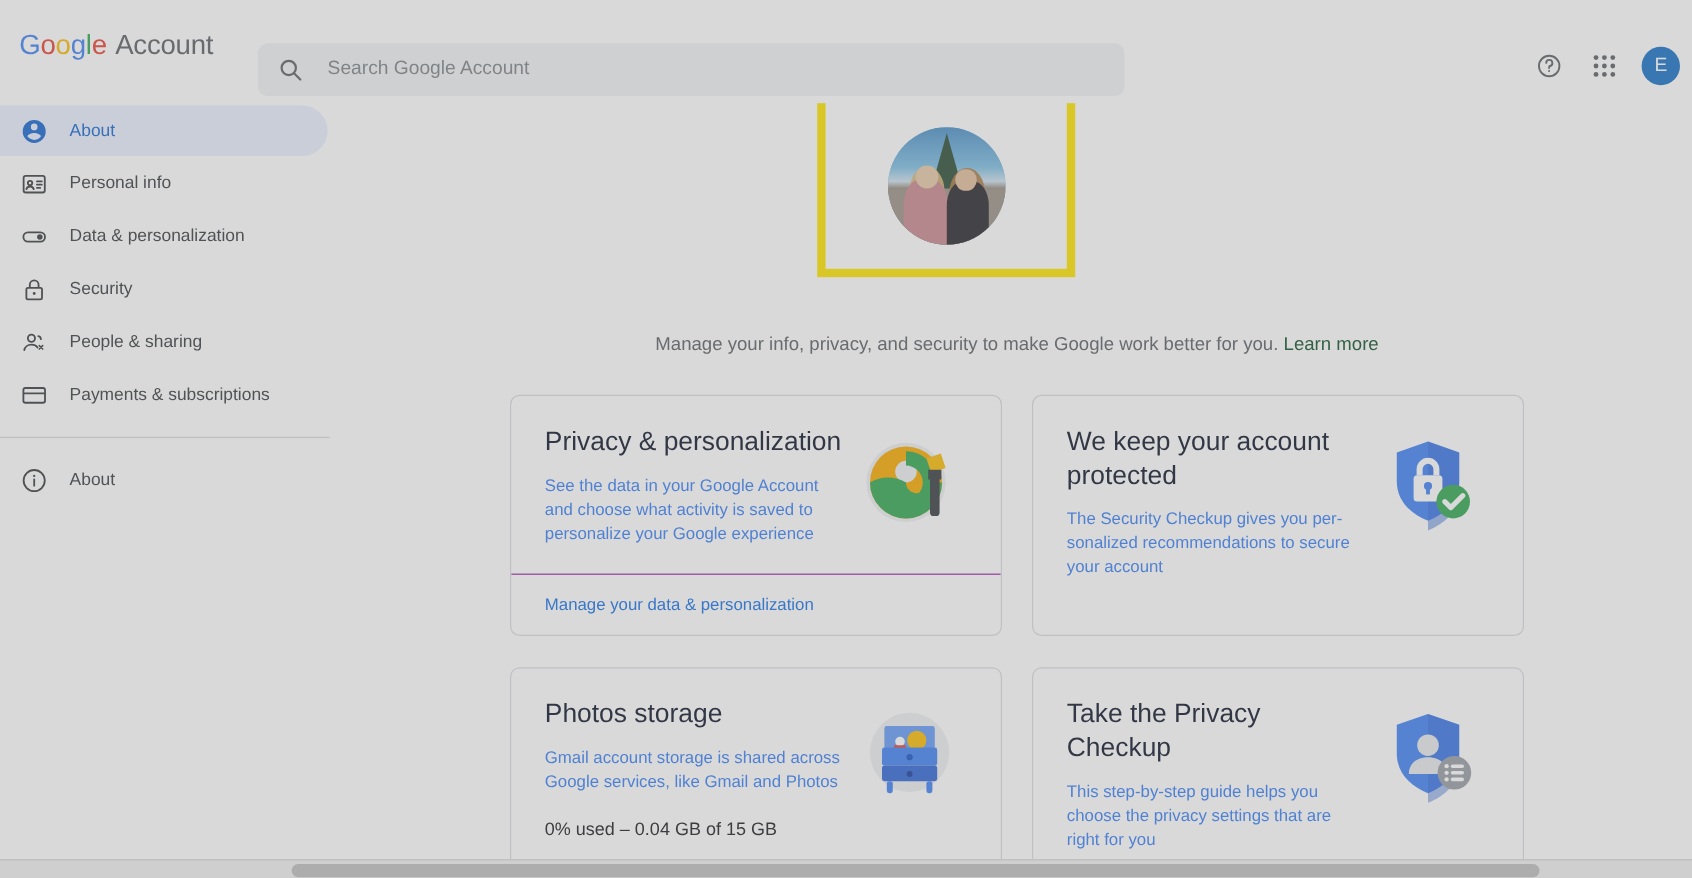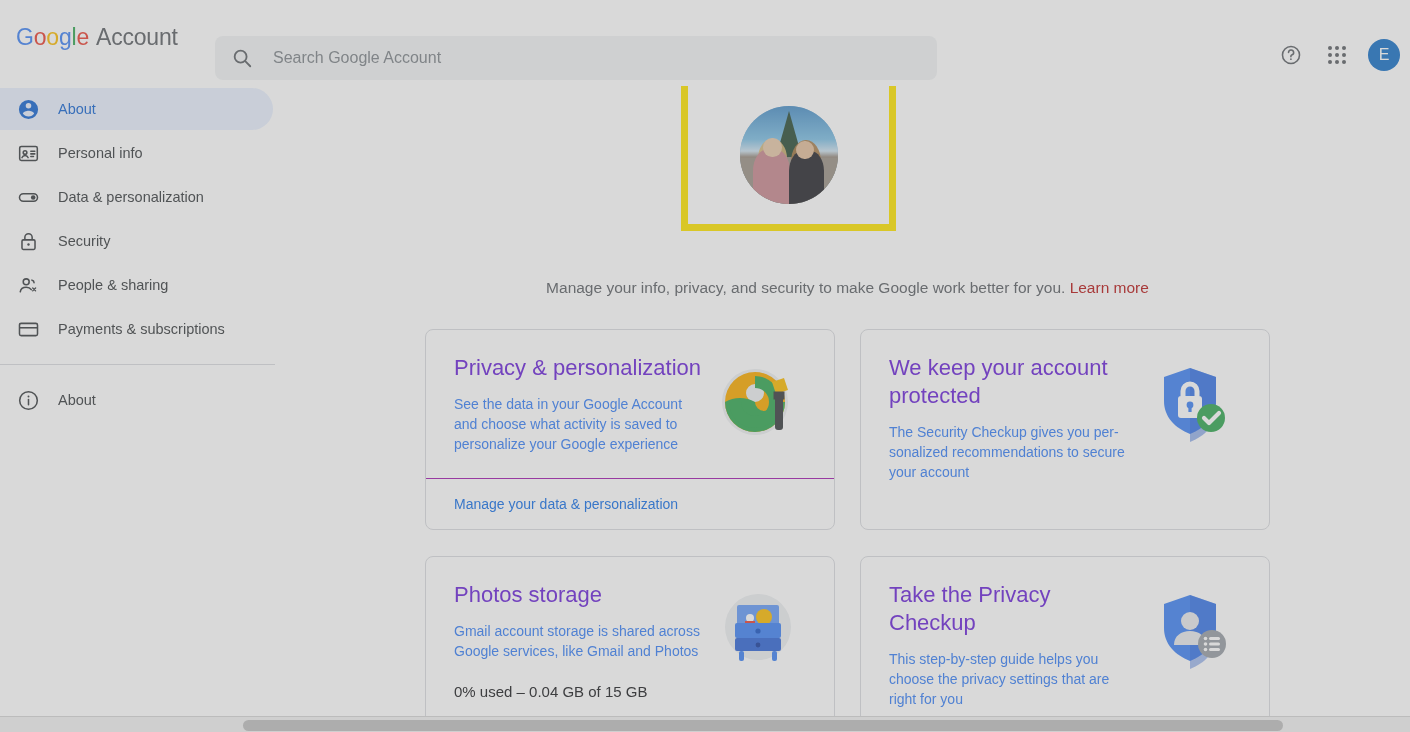--- a/index.html
+++ b/index.html
@@ -282,21 +282,21 @@
     opacity: .92;
   }
 
   .hero-subtitle {
     margin-top: 48px;
     font-size: 15.5px;
     color: #5f6368;
     text-align: center;
   }
   .hero-subtitle a {
-    color: #b91c1c;
+    color: #14532d;
     text-decoration: none;
   }
 
   
   .cards {
     margin: 32px auto 0 auto;
     width: 845px;
     display: grid;
     grid-template-columns: 410px 410px;
     column-gap: 25px;
@@ -313,21 +313,21 @@
   .card-body {
     padding: 24px 28px 24px 28px;
     display: flex;
     justify-content: space-between;
     flex: 1;
   }
   .card-text { width: 250px; }
   .card-title {
     font-size: 22px;
     font-weight: 400;
-    color: #6d28d9;
+    color: #0f172a;
     line-height: 28px;
     margin-bottom: 12px;
   }
   .card-desc {
     font-size: 14px;
     color: #3b82f6;
     line-height: 20px;
   }
   .card-meta {
     font-size: 15px;

